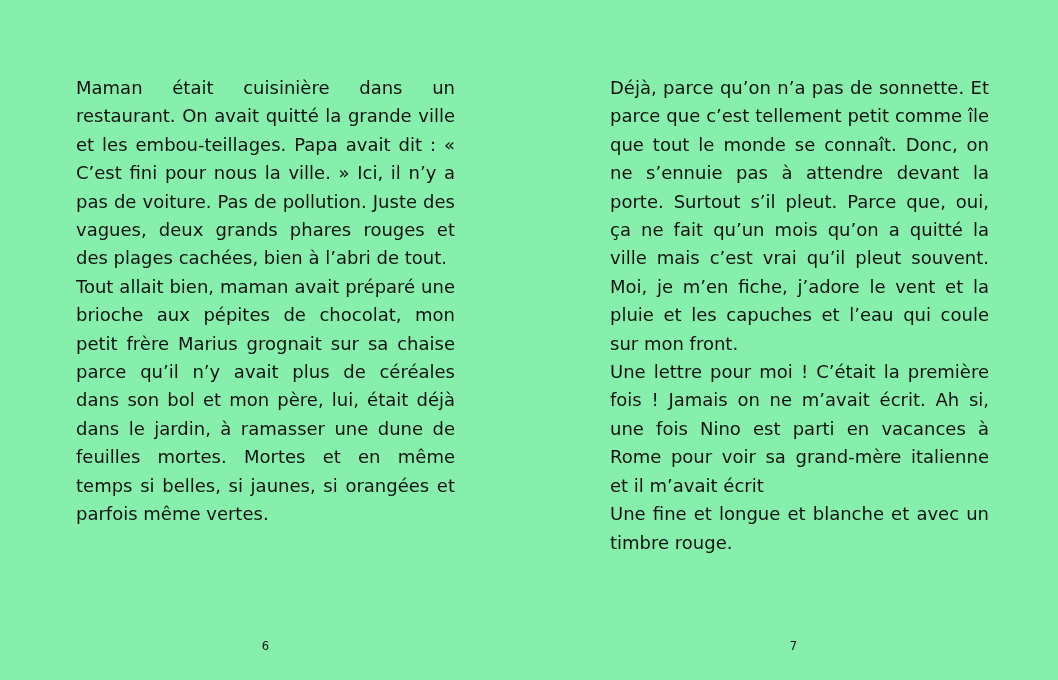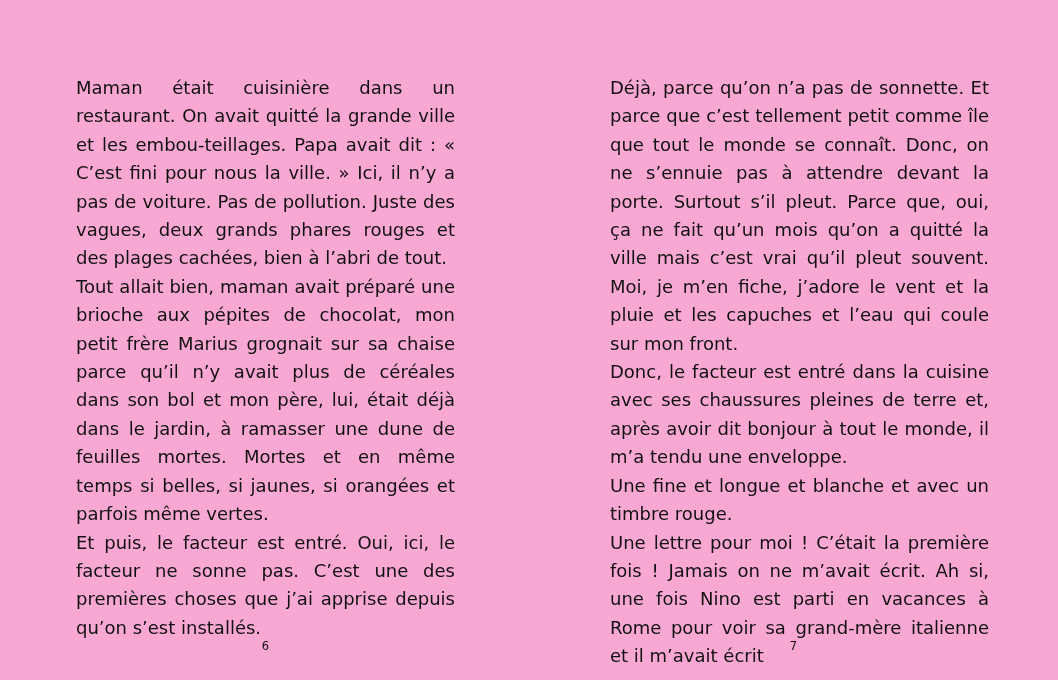--- a/index.html
+++ b/index.html
@@ -17,21 +17,21 @@
   #spread {
     position: relative;
     width: 1058px;
     height: 680px;
     background: #ffffff;
   }
   .page {
     position: absolute;
     top: 0;
     height: 680px;
-    background: #f9a8d4;
+    background: #86efac;
   }
   #page-left  { left: 0px;   width: 529px; }
   #page-right { left: 529px; width: 529px; }
 
   .textblock {
     position: absolute;
     top: 74px;
     width: 379px;
     font-size: 18px;
     line-height: 28.4px;
@@ -67,28 +67,26 @@
 </style>
 </head>
 <body>
 
 <div id="spread">
 
   <div class="page" id="page-left">
     <div class="textblock">
       <p class="para">Maman était cuisinière dans un restaurant. On avait quitté la grande ville et les embou-teillages. Papa avait dit : « C’est fini pour nous la ville. » Ici, il n’y a pas de voiture. Pas de pollution. Juste des vagues, deux grands phares rouges et des plages cachées, bien à l’abri de tout.</p>
       <p class="para">Tout allait bien, maman avait préparé une brioche aux pépites de chocolat, mon petit frère Marius grognait sur sa chaise parce qu’il n’y avait plus de céréales dans son bol et mon père, lui, était déjà dans le jardin, à ramasser une dune de feuilles mortes. Mortes et en même temps si belles, si jaunes, si orangées et parfois même vertes.</p>
-      <p class="para">Et puis, le facteur est entré. Oui, ici, le facteur ne sonne pas. C’est une des premières choses que j’ai apprise depuis qu’on s’est installés.</p>
     </div>
     <div class="folio">6</div>
   </div>
 
   <div class="page" id="page-right">
     <div class="textblock">
       <p class="para">Déjà, parce qu’on n’a pas de sonnette. Et parce que c’est tellement petit comme île que tout le monde se connaît. Donc, on ne s’ennuie pas à attendre devant la porte. Surtout s’il pleut. Parce que, oui, ça ne fait qu’un mois qu’on a quitté la ville mais c’est vrai qu’il pleut souvent. Moi, je m’en fiche, j’adore le vent et la pluie et les capuches et l’eau qui coule sur mon front.</p>
-      <p class="para">Donc, le facteur est entré dans la cuisine avec ses chaussures pleines de terre et, après avoir dit bonjour à tout le monde, il m’a tendu une enveloppe.</p>
+      <p class="para">Une lettre pour moi ! C’était la première fois ! Jamais on ne m’avait écrit. Ah si, une fois Nino est parti en vacances à Rome pour voir sa grand-mère italienne et il m’avait écrit</p>
       <p class="para">Une fine et longue et blanche et avec un timbre rouge.</p>
-      <p class="para">Une lettre pour moi ! C’était la première fois ! Jamais on ne m’avait écrit. Ah si, une fois Nino est parti en vacances à Rome pour voir sa grand-mère italienne et il m’avait écrit</p>
     </div>
     <div class="folio">7</div>
   </div>
 
 </div>
 
 </body></html>

